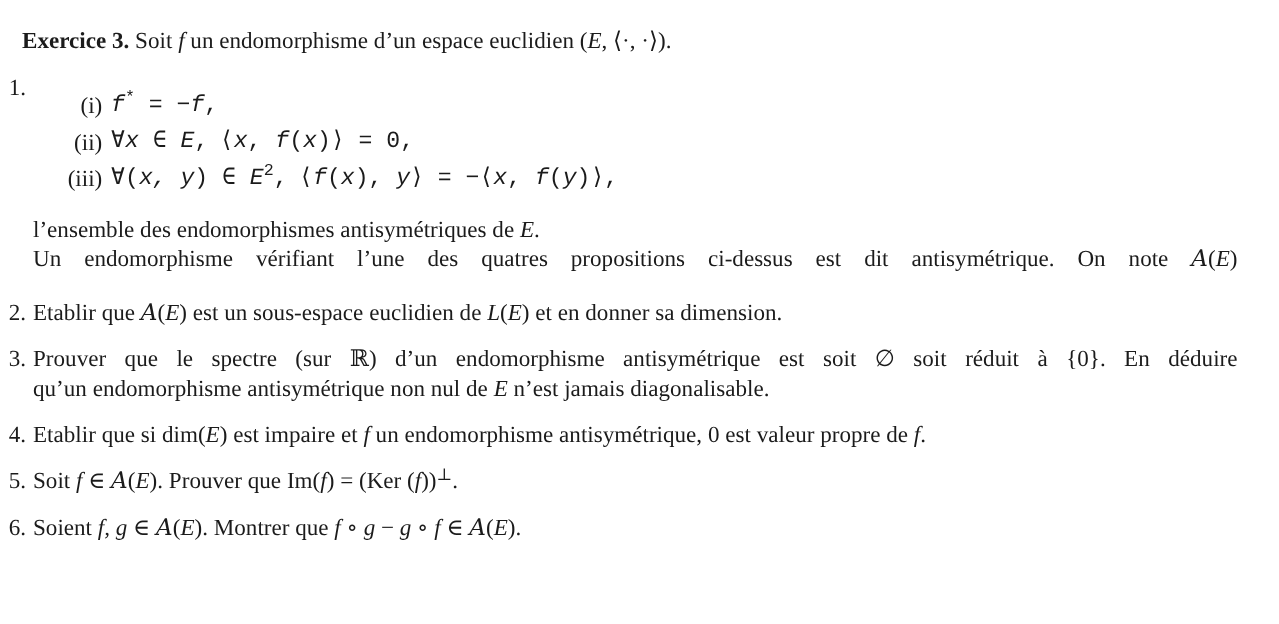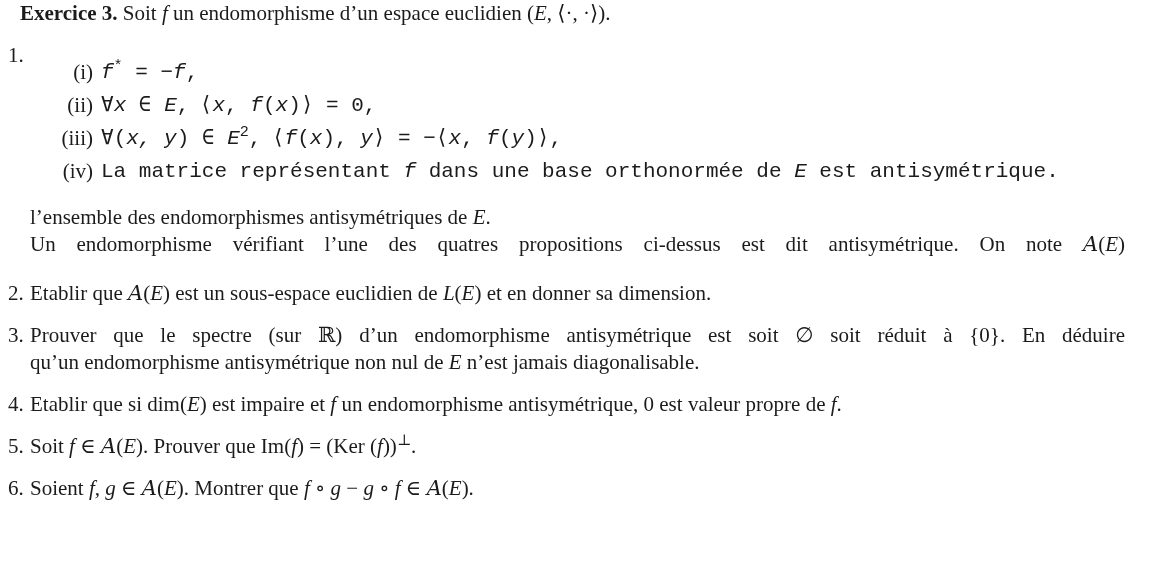--- a/index.html
+++ b/index.html
@@ -10,21 +10,21 @@
   body {
     width: 1163px;
     height: 567px;
     overflow: hidden;
     font-family: "Liberation Serif", "DejaVu Serif", serif;
     font-size: 21px;
     line-height: 27px;
     color: #1b1b1b;
   }
   .page {
-    padding-top: 0;
+    padding-top: 24px;
   }
   .header {
     margin: 0 38px 0 20px;
   }
   .item {
     display: flex;
     align-items: flex-start;
     margin: 15px 38px 0 8px;
   }
   .item.gap-lg { margin-top: 22px; }
@@ -87,24 +87,20 @@
           <div class="subtext"><span class="seg-i">f</span><span class="seg-sup">*</span><span> = −</span><span class="seg-i">f</span><span>,</span></div>
         </div>
         <div class="subitem">
           <span class="subnum">(ii)</span>
           <div class="subtext"><span>∀</span><span class="seg-i">x</span><span> ∈ </span><span class="seg-i">E</span><span>, ⟨</span><span class="seg-i">x</span><span>, </span><span class="seg-i">f</span><span>(</span><span class="seg-i">x</span><span>)⟩ = 0,</span></div>
         </div>
         <div class="subitem">
           <span class="subnum">(iii)</span>
           <div class="subtext"><span>∀(</span><span class="seg-i">x, y</span><span>) ∈ </span><span class="seg-i">E</span><span class="seg-sup">2</span><span>, ⟨</span><span class="seg-i">f</span><span>(</span><span class="seg-i">x</span><span>), </span><span class="seg-i">y</span><span>⟩ = −⟨</span><span class="seg-i">x</span><span>, </span><span class="seg-i">f</span><span>(</span><span class="seg-i">y</span><span>)⟩,</span></div>
         </div>
-        <div class="subitem">
-          <span class="subnum">(iv)</span>
-          <div class="subtext"><span>La matrice représentant </span><span class="seg-i">f</span><span> dans une base orthonormée de </span><span class="seg-i">E</span><span> est antisymétrique.</span></div>
-        </div>
       </div>
       <div class="note">
         <div class="line"><span>l’ensemble des endomorphismes antisymétriques de </span><span class="seg-i">E</span><span>.</span></div>
         <div class="line justify"><span>Un endomorphisme vérifiant l’une des quatres propositions ci-dessus est dit antisymétrique. On note </span><span class="seg-cal">A</span><span>(</span><span class="seg-i">E</span><span>)</span></div>
       </div>
     </div>
   </section>
 
   <section class="item gap-lg">
     <span class="num">2.</span>

